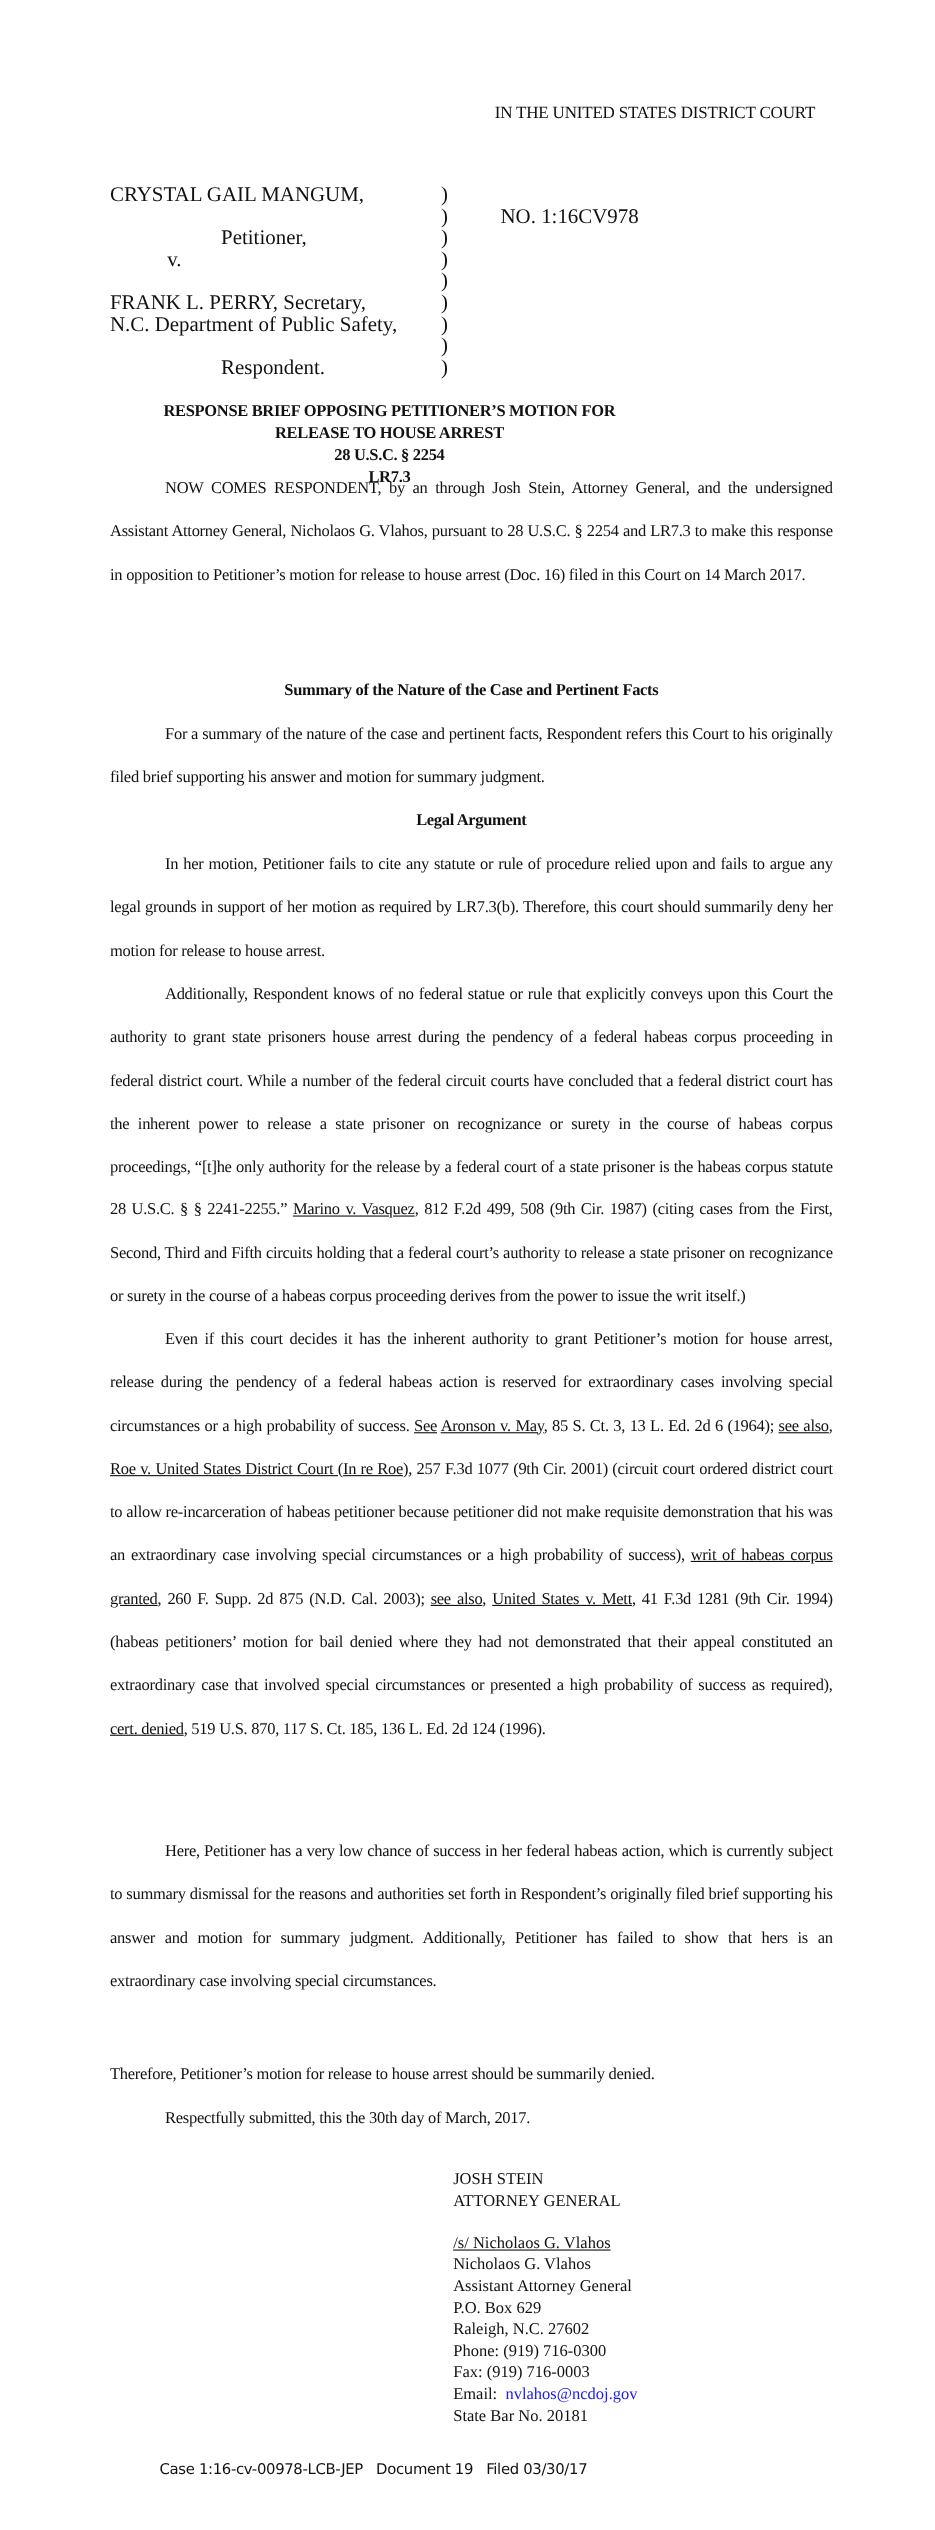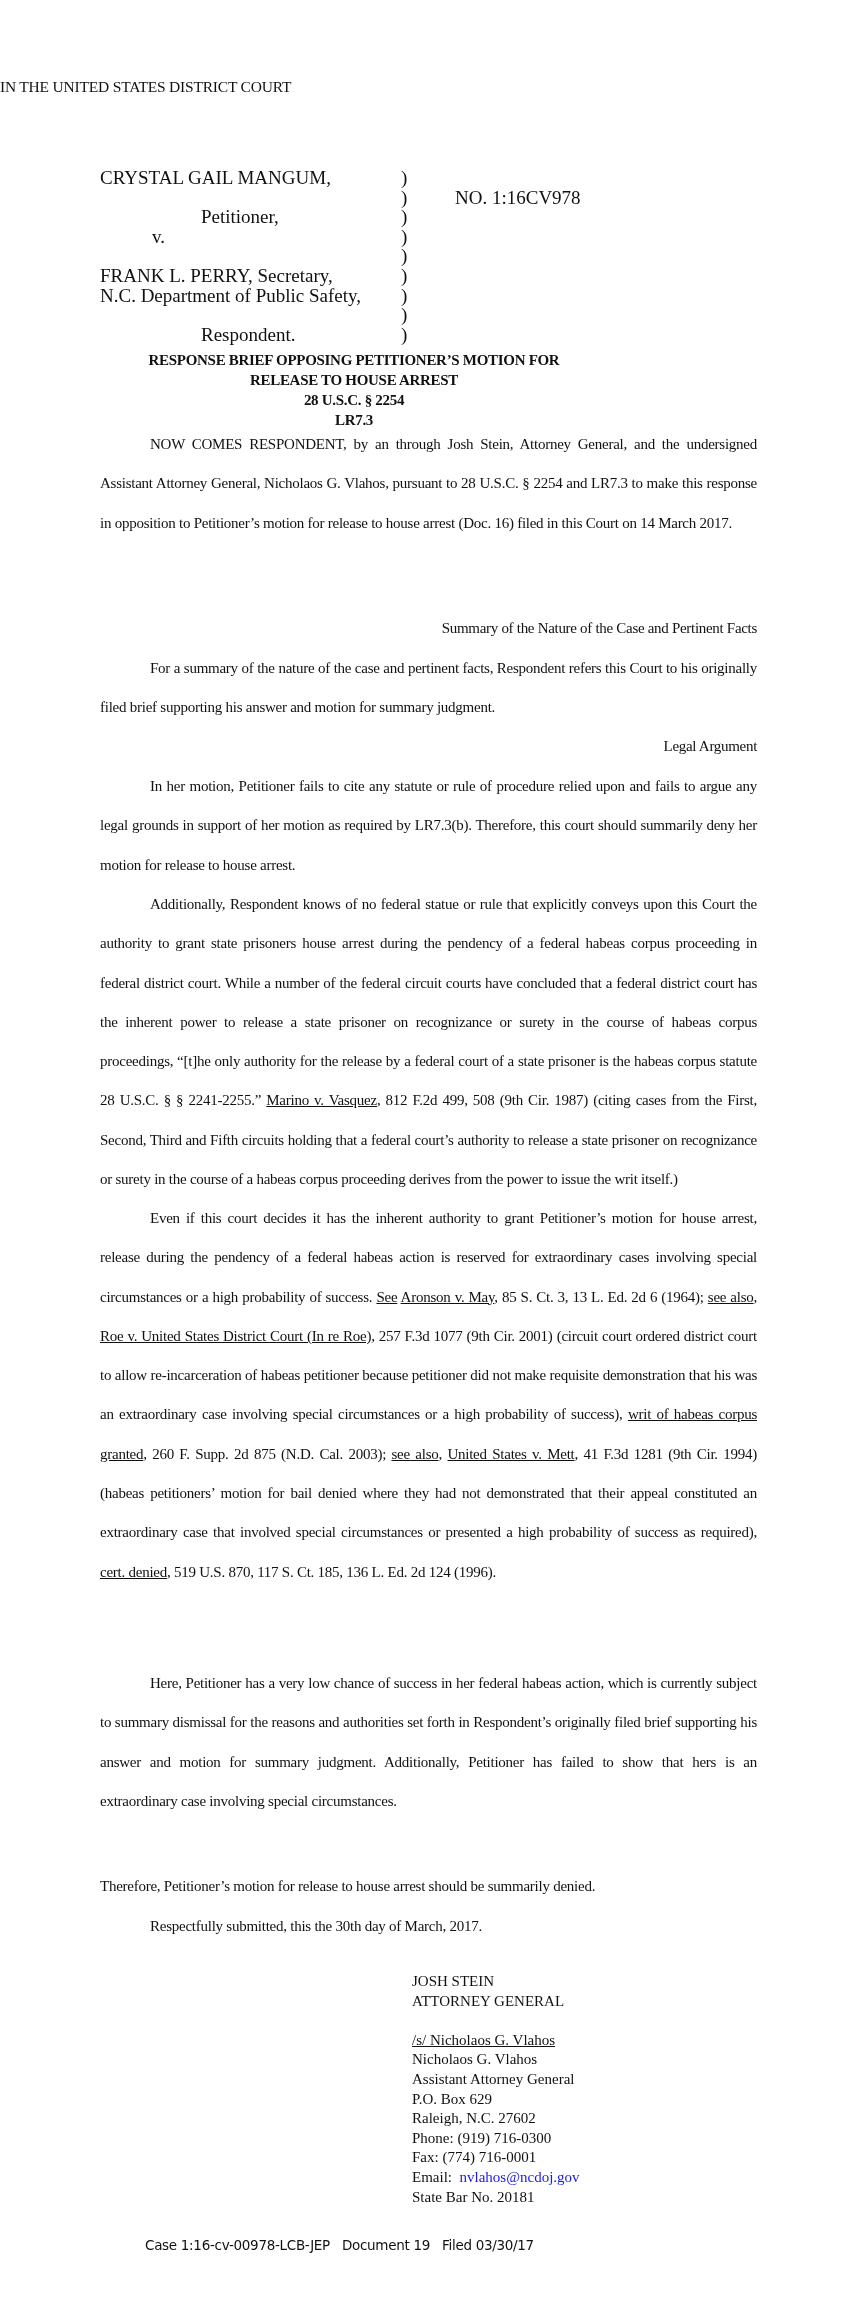--- a/index.html
+++ b/index.html
@@ -2,36 +2,36 @@
 <html><head>
 <meta charset="utf-8">
 <style>
   html, body { margin: 0; padding: 0; background: #ffffff; }
   body {
     width: 850px; height: 2300px; position: relative; overflow: hidden;
     font-family: "Liberation Serif", "DejaVu Serif", serif;
     color: #111111;
   }
   .page { position: absolute; left: 0; top: 0; width: 850px; height: 2300px; }
-  .court { position: absolute; top: 77px; left: 0; width: 741px; text-align: left;
+  .court { position: absolute; top: 93px; left: 0; width: 741px; text-align: right;
            font-size: 15.5px; line-height: 20px; letter-spacing: -0.2px; }
   .caption { position: absolute; top: 168px; left: 100px; width: 600px; font-size: 19px; line-height: 19.6px; }
   .cap-row { position: relative; height: 19.6px; }
   .cap-left { position: absolute; left: 0; white-space: nowrap; }
   .cap-left.ind1 { left: 101px; }
   .cap-left.ind2 { left: 52px; }
   .cap-paren { position: absolute; left: 301px; }
   .cap-right { position: absolute; left: 355px; white-space: nowrap; }
-  .title { position: absolute; top: 350px; left: 0; width: 708px; text-align: center;
+  .title { position: absolute; top: 364px; left: 0; width: 708px; text-align: center;
            font-weight: bold; font-size: 15px; line-height: 20px; letter-spacing: -0.3px; }
   .body { position: absolute; top: 0; left: 100px; width: 657px; font-size: 15px; }
   .para { position: absolute; left: 0; width: 657px; line-height: 39.3px; text-align: justify;
           text-indent: 50px; letter-spacing: -0.25px; }
   .para.noindent { text-indent: 0; }
-  .heading { position: absolute; left: 0; width: 657px; text-align: right; font-weight: normal;
+  .heading { position: absolute; left: 0; width: 657px; text-align: center; font-weight: bold;
              font-size: 15px; letter-spacing: -0.3px; }
   .u { text-decoration: underline; }
   .sig { position: absolute; left: 412px; top: 1972px; font-size: 15px; line-height: 19.6px; }
   .sig .gap { height: 19.6px; }
   .sig a { color: #1a1aee; }
   .footer { position: absolute; top: 2237px; left: 145px; font-family: "DejaVu Sans", "Liberation Sans", sans-serif;
             font-size: 13.5px; letter-spacing: -0.3px; white-space: pre; }
 </style>
 </head>
 <body>
@@ -108,19 +108,19 @@
   <div class="sig">
     <div>JOSH STEIN</div>
     <div>ATTORNEY GENERAL</div>
     <div class="gap"></div>
     <div class="u">/s/ Nicholaos G. Vlahos</div>
     <div>Nicholaos G. Vlahos</div>
     <div>Assistant Attorney General</div>
     <div>P.O. Box 629</div>
     <div>Raleigh, N.C. 27602</div>
     <div>Phone:  (919) 716-0300</div>
-    <div>Fax:  (774) 716-0001</div>
+    <div>Fax:  (919) 716-0003</div>
     <div><span style="white-space:pre;">Email:  </span><a>nvlahos@ncdoj.gov</a></div>
     <div>State Bar No. 20181</div>
   </div>
 
   <div class="footer">Case 1:16-cv-00978-LCB-JEP   Document 19   Filed 03/30/17</div>
 </div>
 
 </body></html>

